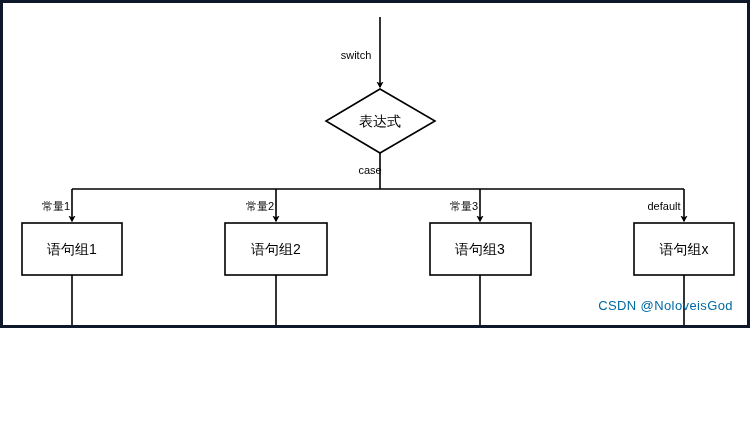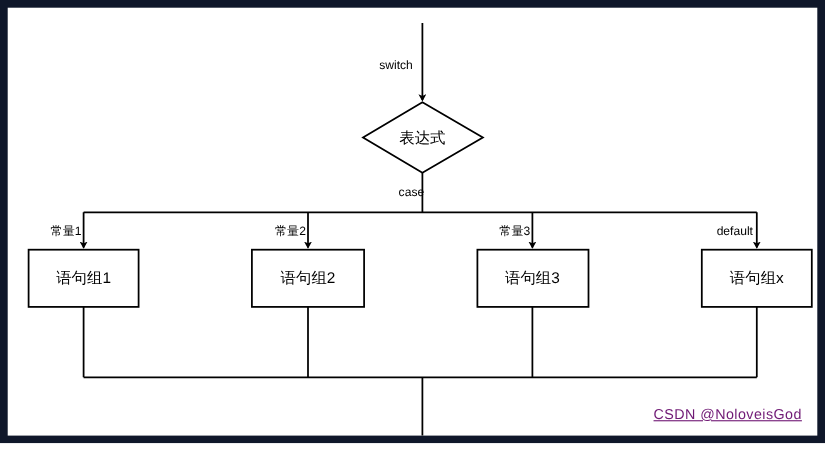--- a/index.html
+++ b/index.html
@@ -6,24 +6,24 @@
     margin: 0;
     padding: 0;
     background: #ffffff;
   }
   body {
     font-family: "Liberation Sans", "DejaVu Sans", sans-serif;
   }
   #canvas {
     position: relative;
     width: 750px;
-    height: 403px;
+    height: 328px;
     background: #ffffff;
     box-sizing: border-box;
-    border: 7px solid #0f172a;
+    border: 3px solid #0f172a;
     overflow: hidden;
   }
   #diagram-svg {
     position: absolute;
     left: 0;
     top: 0;
     width: 750px;
     height: 431px;
     display: block;
   }
@@ -51,25 +51,24 @@
     stroke: #000000;
     stroke-width: 1.6;
     fill: #ffffff;
   }
   .watermark {
     position: absolute;
     right: 14px;
     bottom: 12px;
     font-family: "Liberation Sans", "DejaVu Sans", sans-serif;
     font-size: 13px;
-    color: #701a75;
+    color: #0369a1;
     letter-spacing: 0.4px;
     white-space: nowrap;
     user-select: none;
-    text-decoration: underline;
   }
 </style>
 </head>
 <body>
 
 <div id="canvas">
 
   <svg id="diagram-svg" viewBox="0 0 750 431">
     <defs>
       <marker id="arrowhead" markerWidth="10" markerHeight="10" refX="5.4" refY="3.6" orient="auto" markerUnits="userSpaceOnUse">

